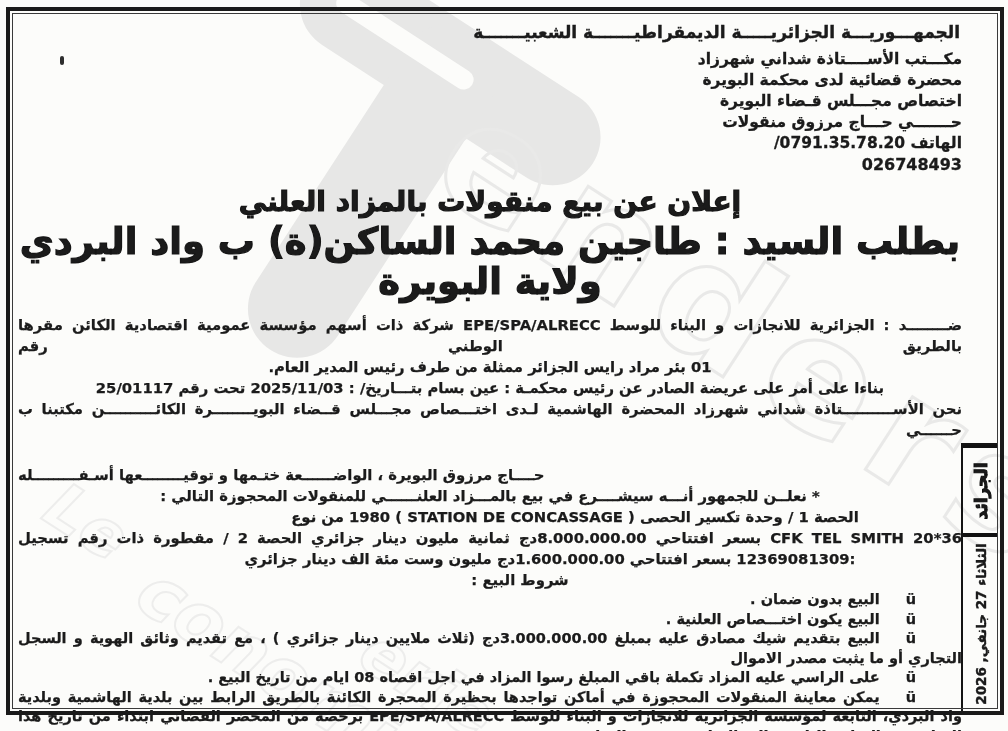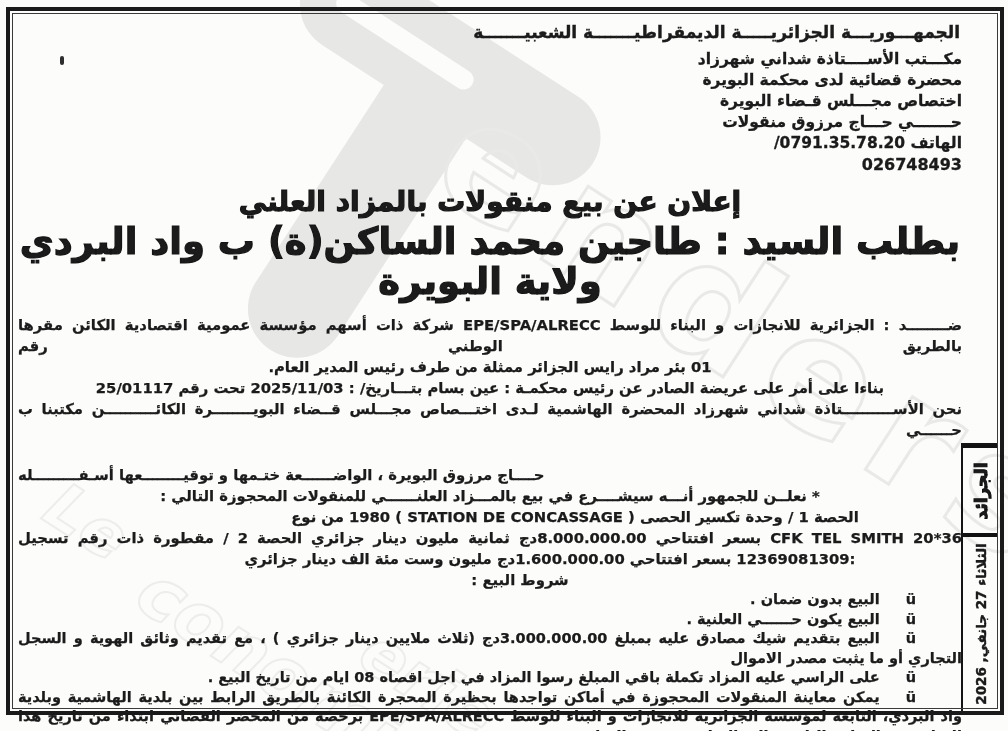--- a/index.html
+++ b/index.html
@@ -99,21 +99,21 @@
       <div class="l-stretch">نحن الأســــــــــتاذة شداني شهرزاد المحضرة الهاشمية لـدى اختـــصاص مجـــلس قــضاء البويــــــــرة الكائــــــــــن مكتبنا ب حــــــي</div>
       <div class="l-left">حــــاج مرزوق البويرة ، الواضــــــعة ختـمها و توقيــــــــعها أسـفـــــــــله</div>
       <div class="l-right">* نعلــن للجمهور أنـــه سيشــــرع في بيع بالمـــزاد العلنــــــي للمنقولات المحجوزة التالي :</div>
       <div class="l-center lot1">الحصة 1 / وحدة تكسير الحصى ( STATION DE CONCASSAGE ) 1980 من نوع</div>
       <div class="l-stretch">CFK TEL SMITH 20*36 بسعر افتتاحي 8.000.000.00دج ثمانية مليون دينار جزائري الحصة 2 / مقطورة ذات رقم تسجيل</div>
       <div class="l-center lot3">:12369081309 بسعر افتتاحي 1.600.000.00دج مليون وست مئة الف دينار جزائري</div>
       <div class="cond-head">شروط البيع :</div>
 
       <div class="cond">
         <div class="cond-item"><span class="bullet">ü</span><span>البيع بدون ضمان .</span></div>
-        <div class="cond-item"><span class="bullet">ü</span><span>البيع يكون حــــــي العلنية .</span></div>
+        <div class="cond-item"><span class="bullet">ü</span><span>البيع يكون اختـــصاص العلنية .</span></div>
         <div class="cond-item"><span class="bullet">ü</span><span>البيع بتقديم شيك مصادق عليه بمبلغ 3.000.000.00دج (ثلاث ملايين دينار جزائري ) ، مع تقديم وثائق الهوية و السجل التجاري أو ما يثبت مصدر الاموال</span></div>
         <div class="cond-item"><span class="bullet">ü</span><span>على الراسي عليه المزاد تكملة باقي المبلغ رسوا المزاد في اجل اقصاه 08 ايام من تاريخ البيع .</span></div>
         <div class="cond-item"><span class="bullet">ü</span><span>يمكن معاينة المنقولات المحجوزة في أماكن تواجدها بحظيرة المحجرة الكائنة بالطريق الرابط بين بلدية الهاشمية وبلدية واد البردي، التابعة لمؤسسة الجزائرية للانجازات و البناء للوسط EPE/SPA/ALRECC برخصة من المحضر القضائي ابتداء من تاريخ هذا الاعلان من الساعة التاسعة الى الساعة منتصف النهار</span></div>
       </div>
 
     </div>
   </div>
 
   <div class="np-strip">
     <div class="np-mast">

